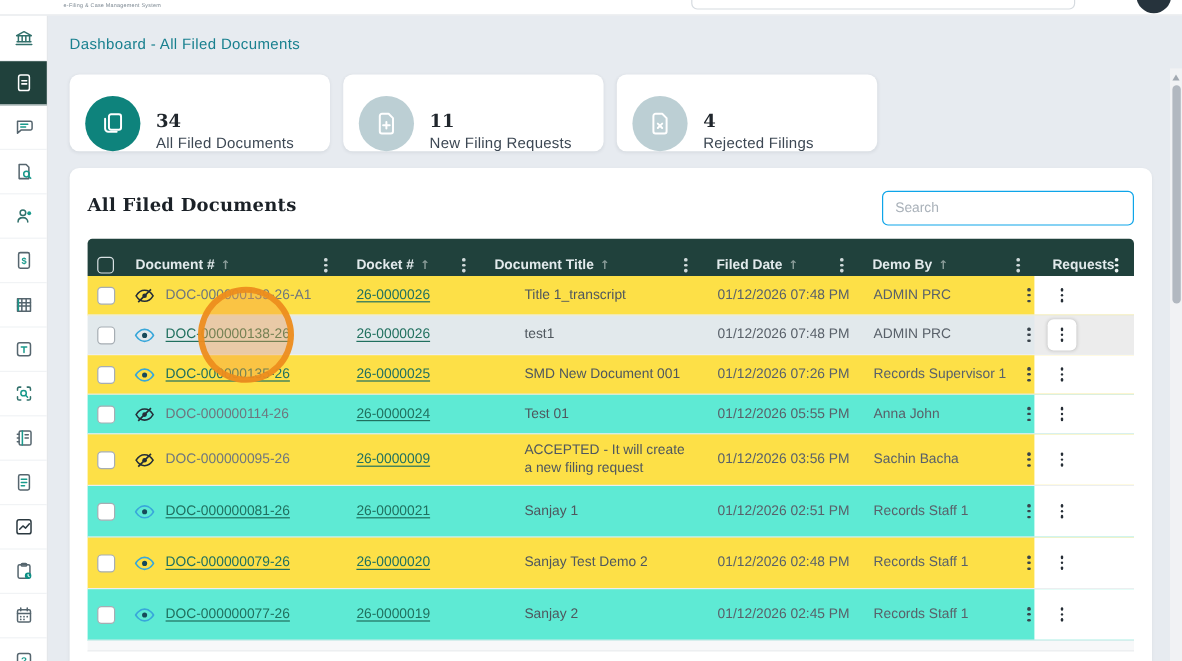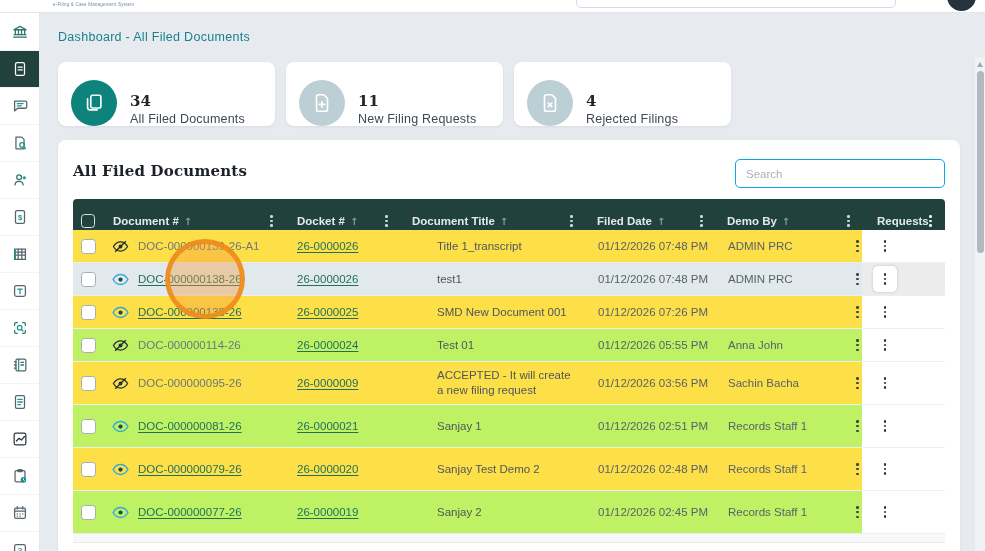--- a/index.html
+++ b/index.html
@@ -41,21 +41,21 @@
   .c0{width:30px} .c1{width:182px} .c2{width:115px} .c3{width:185px} .c4{width:130px} .c5{width:147px} .c6{width:83px}
   .hcell.c0{padding-left:8px} .hcell.c1{padding-left:10px} .hcell.c2,.hcell.c3,.hcell.c4,.hcell.c5{padding-left:12px}
   .hcell.c6{padding-left:15px; padding-right:13px}
   .hcell .hdots { margin-left:auto; margin-right:12px; color:#cfd9da; }
   .hcell.c6 .hdots { margin-right:0; color:#eef4f5; }
   .arrow { color:#8a9c99; font-size:10px; margin-left:5px; font-family:"DejaVu Sans", sans-serif; }
   .cb-h { width:14px; height:14px; border:1.5px solid #d9e2e4; border-radius:3.5px; box-sizing:border-box; }
   .dots { display:inline-flex; flex-direction:column; gap:2.2px; align-items:center; }
   .dots b { width:2.6px; height:2.6px; border-radius:50%; background:currentColor; display:block; }
   .row { display:flex; align-items:center; position:relative; border-bottom:1px solid #eceef0; background:#fde047; box-sizing:border-box; }
-  .row.shade { background:#bef264; }
+  .row.shade { background:#5eead4; }
   .row.hl { background:#e2e9ec; }
   .h33 { height:33px; } .h43 { height:43px; }
   .cell { box-sizing:border-box; display:flex; align-items:center; height:100%; }
   .cell.c0 { padding-left:8px; }
   .cell.c1 { padding-left:9px; gap:9px; }
   .cell.c2 { padding-left:12px; }
   .cell.c3 { padding-left:13px; padding-right:10px; line-height:1.3; }
   .cell.c4 { padding-left:13px; }
   .cell.c5 { padding-left:13px; }
   .cb { width:15px; height:15px; border:1.5px solid #a6adb3; border-radius:3.5px; background:#fff; box-sizing:border-box; cursor:pointer; }
@@ -399,20 +399,23 @@
       </div>
       <div class="cell c2">
           <a class="docket-link">26-0000025</a>
         </div>
       <div class="cell c3">
           <span class="title-txt">SMD New Document 001</span>
         </div>
       <div class="cell c4">
           <span class="date-txt">01/12/2026 07:26 PM</span>
         </div>
+      <div class="cell c5">
+          <span class="by-txt">Records Supervisor 1</span>
+        </div>
       <span class="dots ghost">
           <b></b>
           <b></b>
           <b></b>
         </span>
       <div class="cell-act">
           <span class="act-btn">
             <span class="dots">
               <b></b>
               <b></b>

